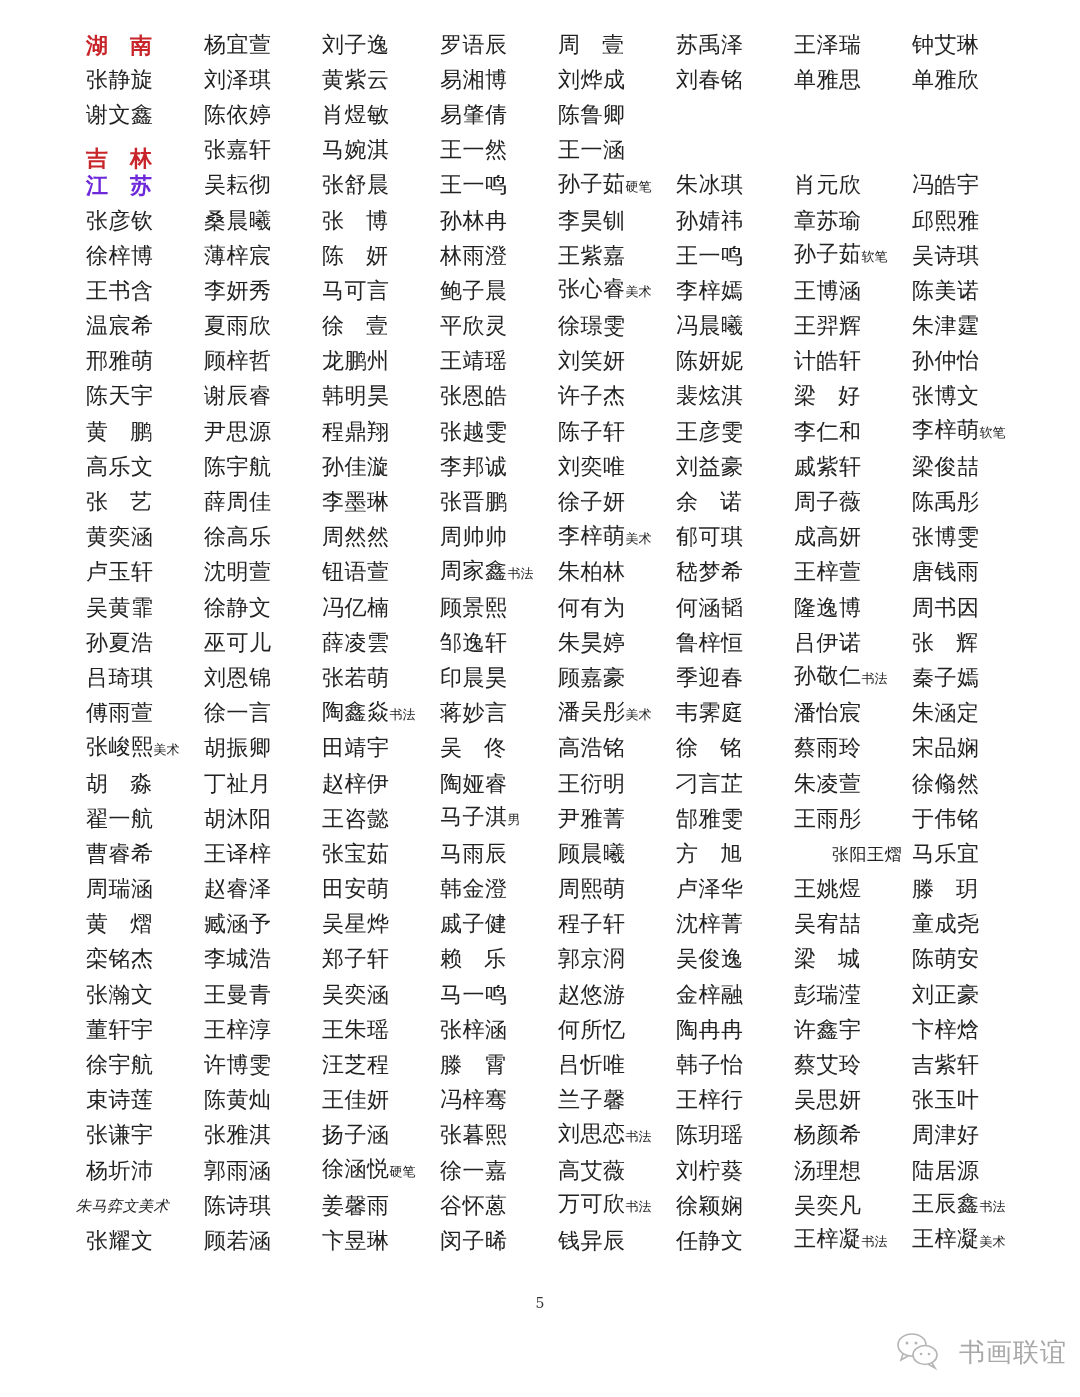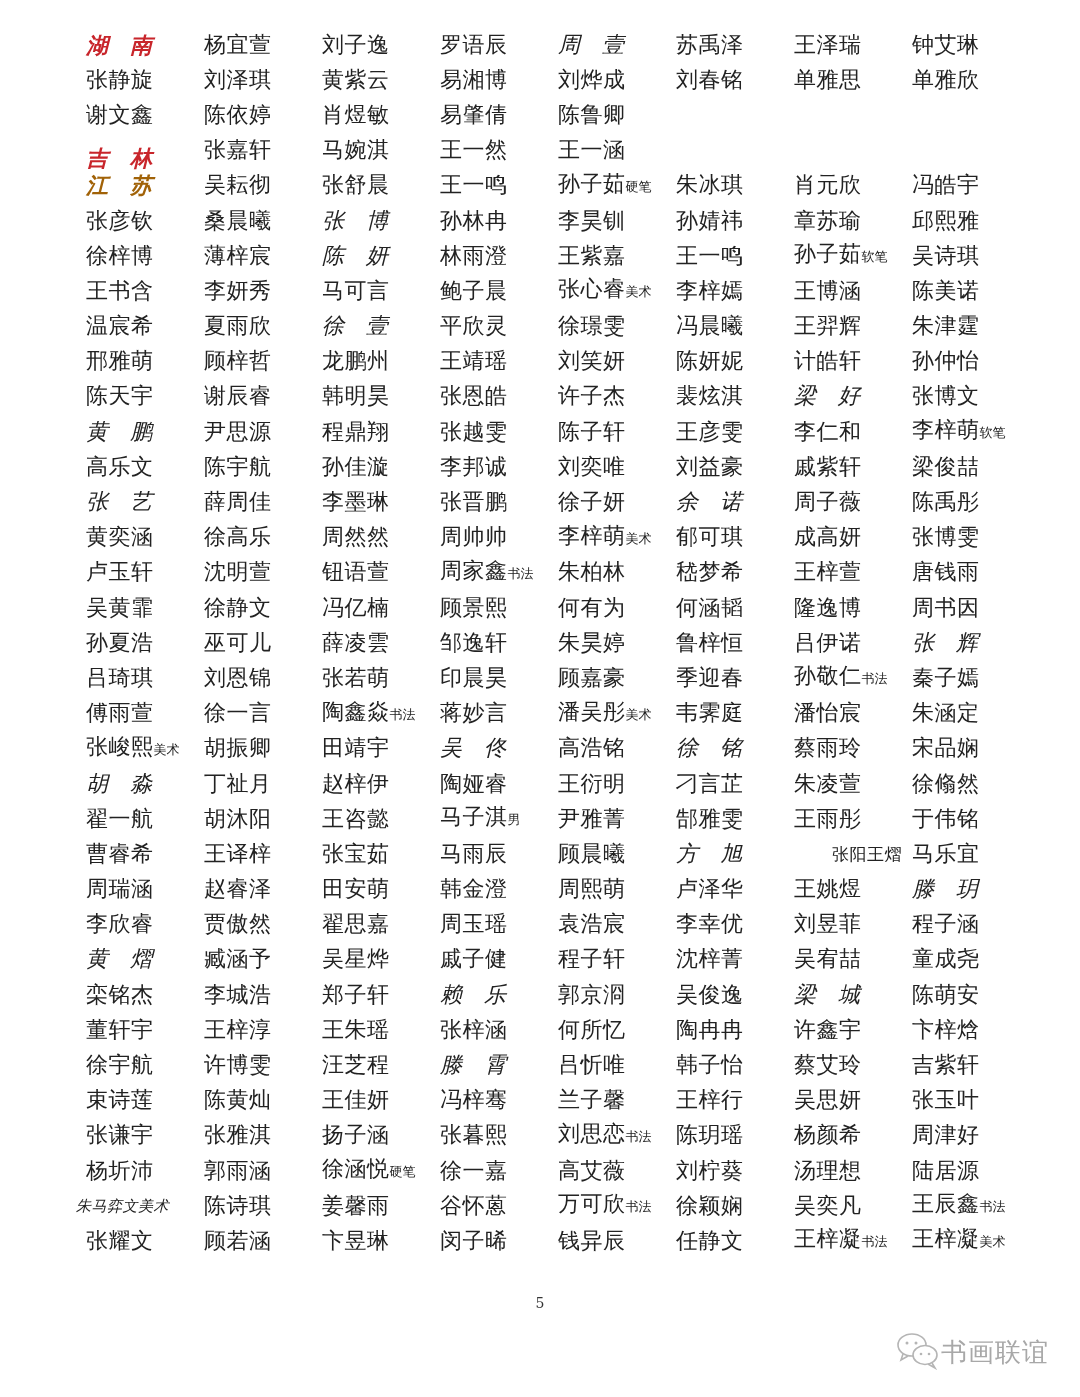--- a/index.html
+++ b/index.html
@@ -13,34 +13,34 @@
       position: absolute; left: 76px; top: 27px; width: 950px;
     }
     .row {
       display: flex; height: 35.2px; align-items: center;
     }
     .cell {
       width: 118px; box-sizing: border-box; padding-left: 10px;
       font-size: 22px; line-height: 30px; white-space: nowrap;
       letter-spacing: 0.5px;
     }
-    .cell.spaced { letter-spacing: 0px; font-style: italic; }
+    .cell.spaced { letter-spacing: 0px; }
     .cell.spaced .ch { display: inline-block; }
     .cell.spaced .ch + .ch { margin-left: 22px; }
     .cell.header { color: #c8252b; font-weight: bold; }
     .cell .note { font-size: 13px; letter-spacing: 0; }
     .cell.small { font-size: 17px; padding-left: 0; text-align: right; }
     .cell.tiny { font-size: 15px; padding-left: 0; font-style: italic; }
     .page-number {
       position: absolute; left: 0; width: 1080px; top: 1295px;
       text-align: center; font-size: 14px; color: #333;
     }
     .watermark {
       position: absolute; left: 895px; top: 1330px; height: 44px;
-      display: flex; align-items: center; gap: 0;
+      display: flex; align-items: center; gap: 18px;
       color: #9a9a9a;
     }
     .watermark .wm-text {
       font-family: "DejaVu Sans", "Liberation Sans", sans-serif;
       font-size: 26px; color: #a8a8a8; letter-spacing: 1px;
     }
   </style>
 </head>
 <body>
 
@@ -80,21 +80,21 @@
         <div class="cell header spaced" style="color: rgb(200, 37, 43); margin-top: 16px;"><span class="ch">吉</span><span class="ch">林</span></div>
         <div class="cell"><span>张嘉轩</span></div>
         <div class="cell"><span>马婉淇</span></div>
         <div class="cell"><span>王一然</span></div>
         <div class="cell"><span>王一涵</span></div>
         <div class="cell"><span></span></div>
         <div class="cell"><span></span></div>
         <div class="cell"><span></span></div>
       </div>
       <div class="row">
-        <div class="cell header spaced" style="color: #a16207;"><span class="ch">江</span><span class="ch">苏</span></div>
+        <div class="cell header spaced" style="color: #6d28d9;"><span class="ch">江</span><span class="ch">苏</span></div>
         <div class="cell"><span>吴耘彻</span></div>
         <div class="cell"><span>张舒晨</span></div>
         <div class="cell"><span>王一鸣</span></div>
         <div class="cell"><span>孙子茹</span><span class="note">硬笔</span></div>
         <div class="cell"><span>朱冰琪</span></div>
         <div class="cell"><span>肖元欣</span></div>
         <div class="cell"><span>冯皓宇</span></div>
       </div>
       <div class="row">
         <div class="cell"><span>张彦钦</span></div>
@@ -290,48 +290,48 @@
         <div class="cell"><span>周瑞涵</span></div>
         <div class="cell"><span>赵睿泽</span></div>
         <div class="cell"><span>田安萌</span></div>
         <div class="cell"><span>韩金澄</span></div>
         <div class="cell"><span>周熙萌</span></div>
         <div class="cell"><span>卢泽华</span></div>
         <div class="cell"><span>王姚煜</span></div>
         <div class="cell spaced"><span class="ch">滕</span><span class="ch">玥</span></div>
       </div>
       <div class="row">
-        <div class="cell"><span>李欣睿</span></div>
-        <div class="cell"><span>贾傲然</span></div>
-        <div class="cell"><span>翟思嘉</span></div>
-        <div class="cell"><span>周玉瑶</span></div>
-        <div class="cell"><span>袁浩宸</span></div>
-        <div class="cell"><span>李幸优</span></div>
-        <div class="cell"><span>刘昱菲</span></div>
-        <div class="cell"><span>程子涵</span></div>
-      </div>
-      <div class="row">
         <div class="cell spaced"><span class="ch">黄</span><span class="ch">熠</span></div>
         <div class="cell"><span>臧涵予</span></div>
         <div class="cell"><span>吴星烨</span></div>
         <div class="cell"><span>戚子健</span></div>
         <div class="cell"><span>程子轩</span></div>
         <div class="cell"><span>沈梓菁</span></div>
         <div class="cell"><span>吴宥喆</span></div>
         <div class="cell"><span>童成尧</span></div>
       </div>
       <div class="row">
         <div class="cell"><span>栾铭杰</span></div>
         <div class="cell"><span>李城浩</span></div>
         <div class="cell"><span>郑子轩</span></div>
         <div class="cell spaced"><span class="ch">赖</span><span class="ch">乐</span></div>
         <div class="cell"><span>郭京浻</span></div>
         <div class="cell"><span>吴俊逸</span></div>
         <div class="cell spaced"><span class="ch">梁</span><span class="ch">城</span></div>
         <div class="cell"><span>陈萌安</span></div>
+      </div>
+      <div class="row">
+        <div class="cell"><span>张瀚文</span></div>
+        <div class="cell"><span>王曼青</span></div>
+        <div class="cell"><span>吴奕涵</span></div>
+        <div class="cell"><span>马一鸣</span></div>
+        <div class="cell"><span>赵悠游</span></div>
+        <div class="cell"><span>金梓融</span></div>
+        <div class="cell"><span>彭瑞滢</span></div>
+        <div class="cell"><span>刘正豪</span></div>
       </div>
       <div class="row">
         <div class="cell"><span>董轩宇</span></div>
         <div class="cell"><span>王梓淳</span></div>
         <div class="cell"><span>王朱瑶</span></div>
         <div class="cell"><span>张梓涵</span></div>
         <div class="cell"><span>何所忆</span></div>
         <div class="cell"><span>陶冉冉</span></div>
         <div class="cell"><span>许鑫宇</span></div>
         <div class="cell"><span>卞梓焓</span></div>

